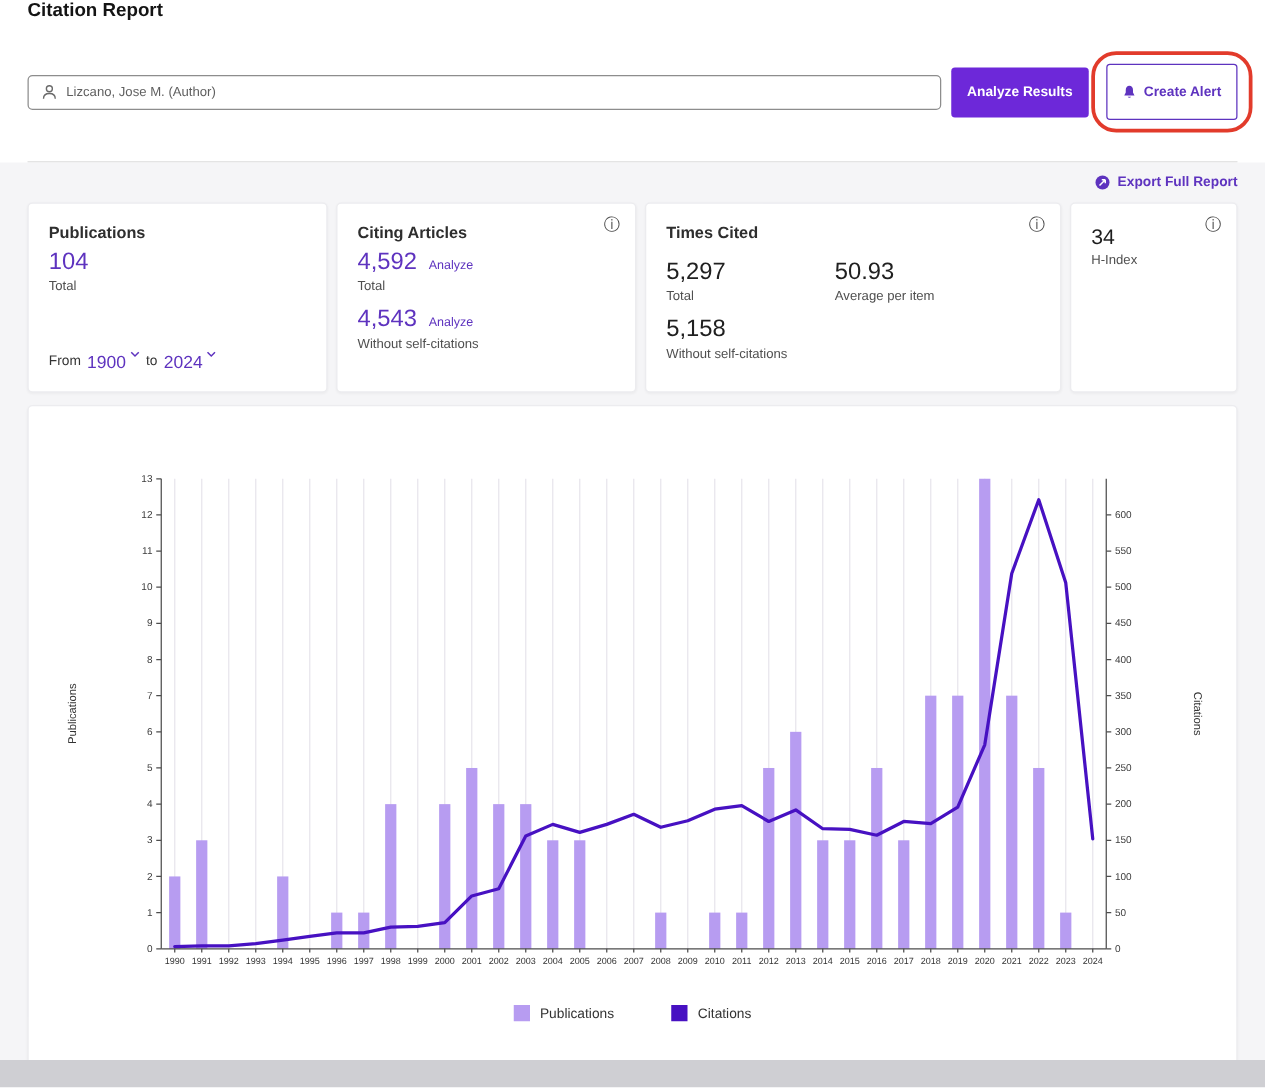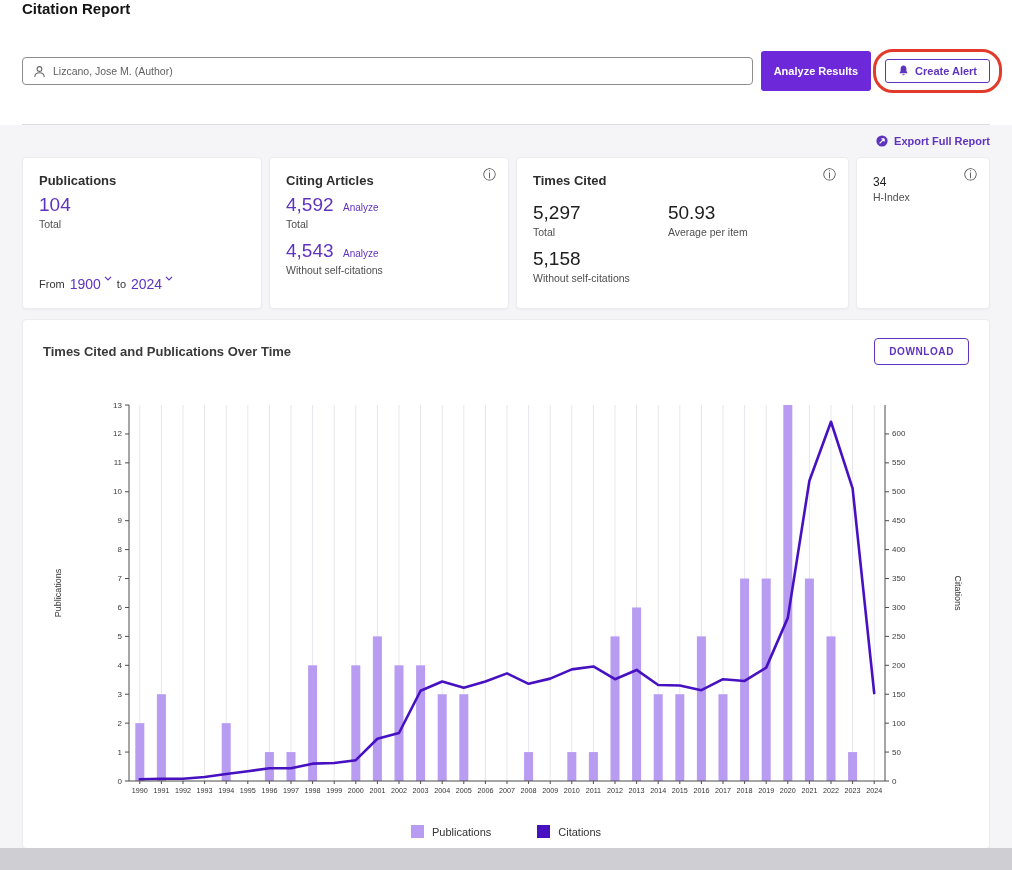--- a/index.html
+++ b/index.html
@@ -11,21 +11,21 @@
   .page-title { font-size: 15px; font-weight: bold; color: #141414; }
 
   .search-row { display: flex; align-items: center; margin-top: 34px; position: relative; }
   .search-box { flex: 1 1 auto; height: 28px; border: 1px solid #8d8d8d; border-radius: 4px;
                 display: flex; align-items: center; gap: 7px; padding: 0 10px; background: #fff; cursor: text; }
   .search-box .query-text { font-size: 10.5px; color: #5f5f5f; }
   .btn-analyze { height: 40px; margin-left: 8px; background: #6d28d9; color: #fff; border: none;
                  border-radius: 3px; font-size: 11px; font-weight: bold; padding: 0 13px; cursor: pointer;
                  font-family: "Liberation Sans", sans-serif; white-space: nowrap; }
   .create-alert-wrap { position: relative; margin-left: 14px; }
-  .btn-create-alert { height: 24px; background: #fff; color: #5e33bf; border: 1px solid #5e33bf;
+  .btn-create-alert { height: 45px; background: #fff; color: #5e33bf; border: 1px solid #5e33bf;
                       border-radius: 3px; font-size: 11px; font-weight: bold; padding: 0 12px; cursor: pointer;
                       display: flex; align-items: center; gap: 6px; font-family: "Liberation Sans", sans-serif; white-space: nowrap; }
   .annotation-ring { position: absolute; left: -12px; top: -10px; right: -12px; bottom: -10px;
                      border: 3px solid #e23b2b; border-radius: 20px; pointer-events: none; }
 
   .top-divider { border: none; border-top: 1px solid #dcdcdc; margin-top: 33px; }
 
   
   .content { background: #f5f5f7; padding: 0 22px 4px 22px; }
   .export-row { height: 32px; display: flex; align-items: center; justify-content: flex-end; }
@@ -45,21 +45,21 @@
   .big-num.purple { color: #5e33bf; }
   .sub-label { font-size: 10.5px; color: #4f4f4f; margin-top: 2px; }
   .info-icon { position: absolute; top: 10px; right: 12px; font-size: 13px; color: #4a4a4a; cursor: pointer; line-height: 1; }
   .analyze-inline { font-size: 10px; color: #5e33bf; margin-left: 5px; cursor: pointer; }
   .range-row { position: absolute; bottom: 16px; left: 16px; font-size: 11px; color: #333;
                display: flex; align-items: center; gap: 5px; }
   .year-select { color: #5e33bf; display: inline-flex; align-items: flex-start; gap: 3px; cursor: pointer; font-size: 14px; }
   .tc-grid { display: flex; gap: 38px; margin-top: 14px; }
   .mt14 { margin-top: 6px; }
   .mt10 { margin-top: 10px; }
-  .hindex-num { font-size: 12px; color: #1d1d1d; margin-top: 2px; }
+  .hindex-num { font-size: 17px; color: #1d1d1d; margin-top: 2px; }
 
   
   .chart-card { background: #fff; border: 1px solid #ececef; border-radius: 4px; margin-top: 10px;
                 padding: 18px 20px 10px 20px; height: 530px; box-shadow: 0 1px 2px rgba(0,0,0,0.04); }
   .chart-head { display: flex; align-items: center; justify-content: space-between; }
   .chart-title { font-size: 13px; font-weight: bold; color: #3a3a3a; }
   .btn-download { background: #fff; border: 1px solid #5e33bf; color: #5e33bf; border-radius: 4px;
                   font-size: 10px; font-weight: bold; letter-spacing: 0.6px; padding: 7px 14px; cursor: pointer;
                   font-family: "Liberation Sans", sans-serif; }
   .chart-svg-wrap { margin-top: 26px; }
@@ -176,24 +176,20 @@
     </div>
 
     <div class="card card-hindex">
       <span class="info-icon">ⓘ</span>
       <div class="hindex-num">34</div>
       <div class="sub-label">H-Index</div>
     </div>
   </div>
 
   <div class="chart-card">
-    <div class="chart-head">
-      <div class="chart-title">Times Cited and Publications Over Time</div>
-      <button class="btn-download">DOWNLOAD</button>
-    </div>
     <div class="chart-svg-wrap">
       <svg id="chart-svg" width="928" height="420" viewBox="0 0 928 420">
           <line x1="96.8" y1="14" x2="96.8" y2="390" stroke="#e7e5ec" stroke-width="1"></line>
           <line x1="118.4" y1="14" x2="118.4" y2="390" stroke="#e7e5ec" stroke-width="1"></line>
           <line x1="140" y1="14" x2="140" y2="390" stroke="#e7e5ec" stroke-width="1"></line>
           <line x1="161.60000000000002" y1="14" x2="161.60000000000002" y2="390" stroke="#e7e5ec" stroke-width="1"></line>
           <line x1="183.2" y1="14" x2="183.2" y2="390" stroke="#e7e5ec" stroke-width="1"></line>
           <line x1="204.8" y1="14" x2="204.8" y2="390" stroke="#e7e5ec" stroke-width="1"></line>
           <line x1="226.4" y1="14" x2="226.4" y2="390" stroke="#e7e5ec" stroke-width="1"></line>
           <line x1="248" y1="14" x2="248" y2="390" stroke="#e7e5ec" stroke-width="1"></line>

